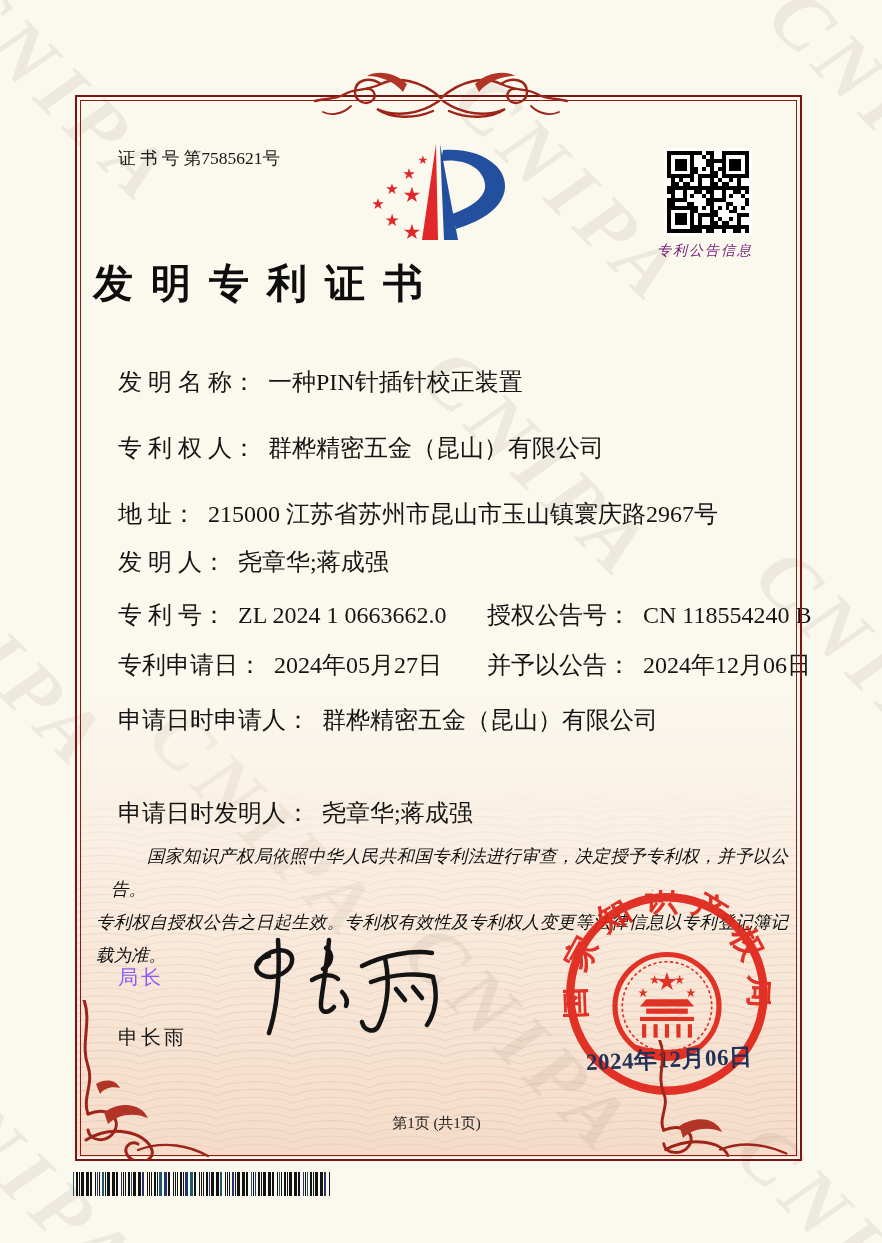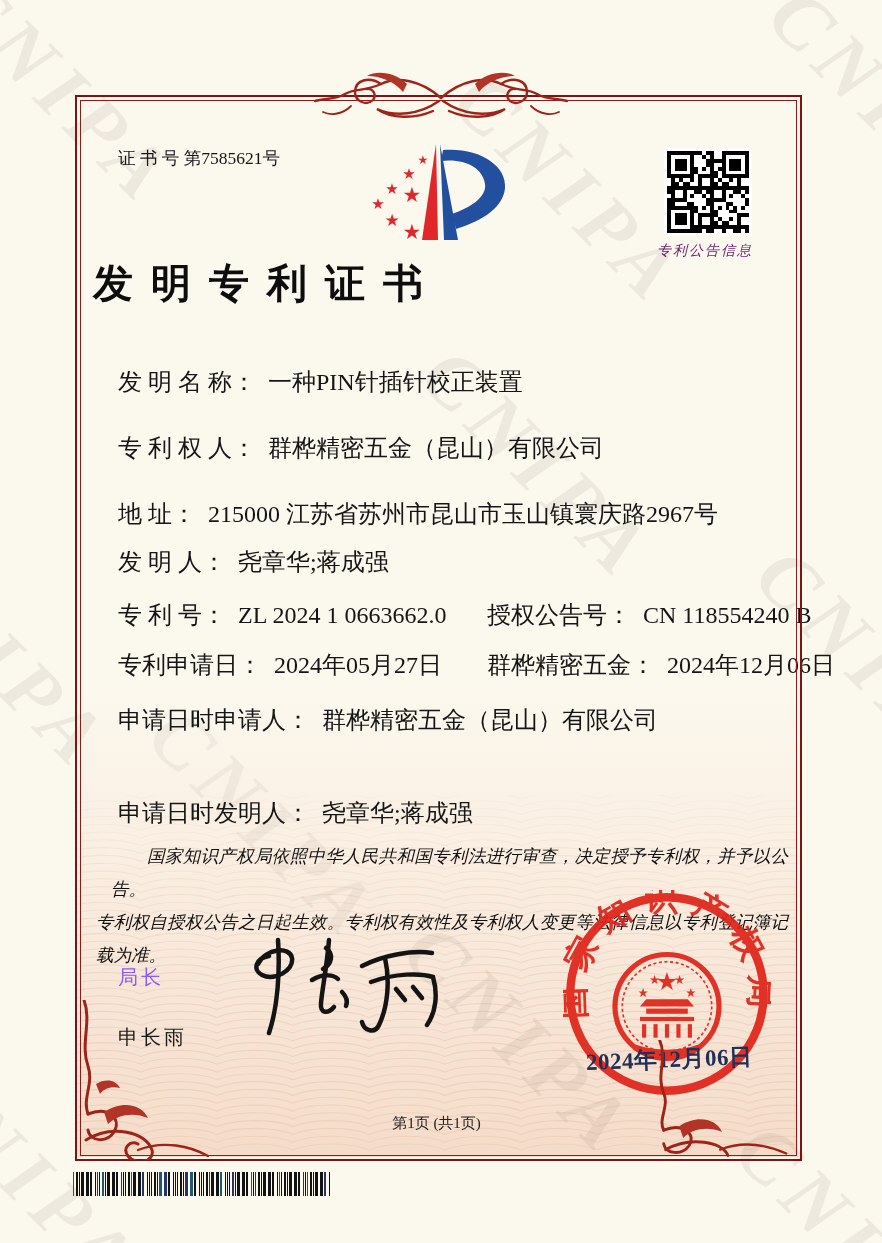--- a/index.html
+++ b/index.html
@@ -328,21 +328,21 @@
   <div class="row" style="top:599px;">
     <span class="lab">专  利  号：</span><span>ZL 2024 1 0663662.0</span>
   </div>
   <div class="row rcol" style="top:599px;">
     <span class="lab">授权公告号：</span><span>CN 118554240 B</span>
   </div>
   <div class="row" style="top:649px;">
     <span class="lab">专利申请日：</span><span>2024年05月27日</span>
   </div>
   <div class="row rcol" style="top:649px;">
-    <span class="lab">群桦精密五金：</span><span>2024年12月06日</span>
+    <span class="lab">并予以公告：</span><span>2024年12月06日</span>
   </div>
   <div class="row" style="top:704px;text-align:center;">
     <span class="lab">申请日时申请人：</span><span>群桦精密五金（昆山）有限公司</span>
   </div>
   <div class="row" style="top:797px;">
     <span class="lab">申请日时发明人：</span><span>尧章华;蒋成强</span>
   </div>
 
   <div class="statement">
     <div class="l1">国家知识产权局依照中华人民共和国专利法进行审查，决定授予专利权，并予以公告。</div>

